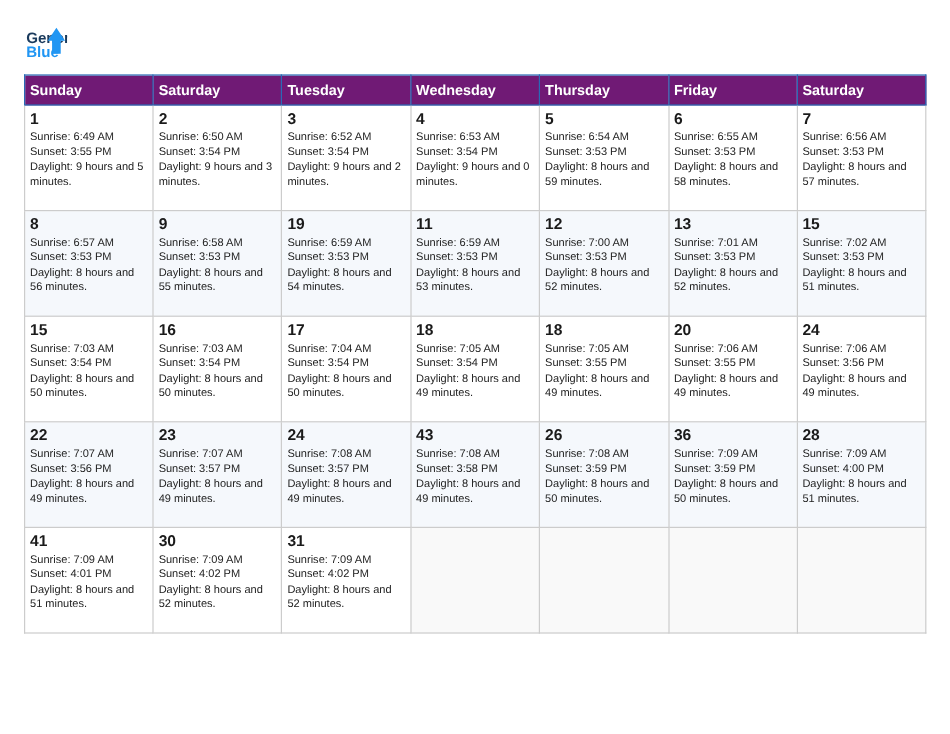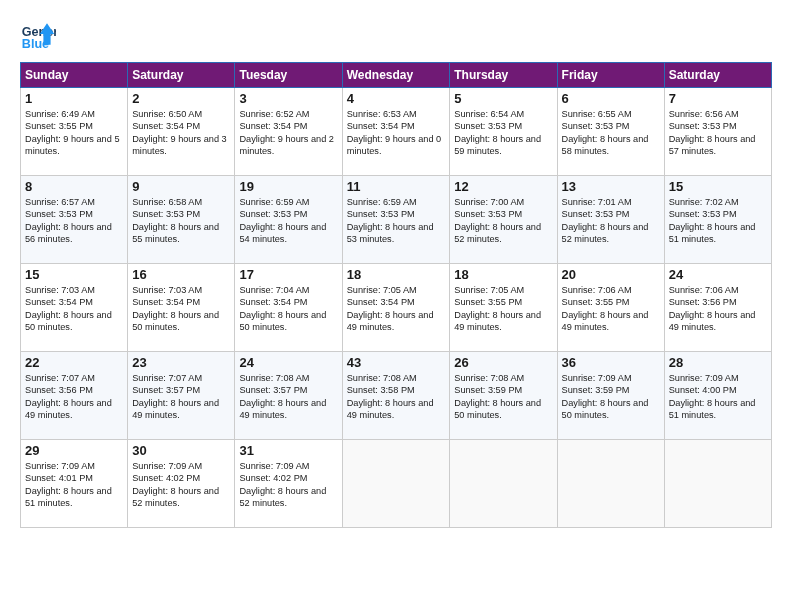--- a/index.html
+++ b/index.html
@@ -229,21 +229,21 @@
         <span class="day-num">36</span>
         <span class="day-info">Sunrise: 7:09 AM<br>Sunset: 3:59 PM<br>Daylight: 8 hours and 50 minutes.</span>
       </td>
           <td>
         <span class="day-num">28</span>
         <span class="day-info">Sunrise: 7:09 AM<br>Sunset: 4:00 PM<br>Daylight: 8 hours and 51 minutes.</span>
       </td>
         </tr>
         <tr>
           <td>
-        <span class="day-num">29</span>
+        <span class="day-num">41</span>
         <span class="day-info">Sunrise: 7:09 AM<br>Sunset: 4:01 PM<br>Daylight: 8 hours and 51 minutes.</span>
       </td>
           <td>
         <span class="day-num">30</span>
         <span class="day-info">Sunrise: 7:09 AM<br>Sunset: 4:02 PM<br>Daylight: 8 hours and 52 minutes.</span>
       </td>
           <td>
         <span class="day-num">31</span>
         <span class="day-info">Sunrise: 7:09 AM<br>Sunset: 4:02 PM<br>Daylight: 8 hours and 52 minutes.</span>
       </td>

